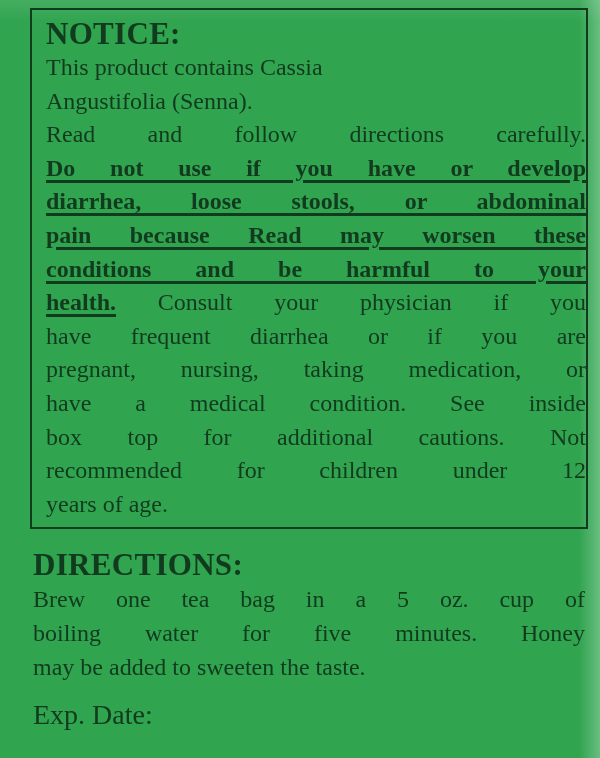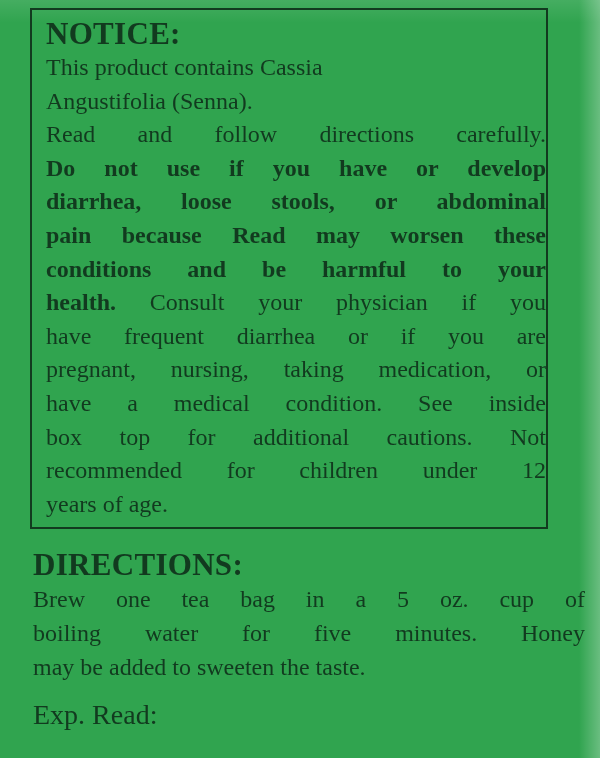--- a/index.html
+++ b/index.html
@@ -13,40 +13,41 @@
     font-family: "Liberation Serif", "DejaVu Serif", serif;
     color: var(--ink);
     background:
       linear-gradient(90deg, rgba(255,255,255,0) 0%, rgba(255,255,255,0) 96.5%, rgba(255,255,255,0.28) 100%),
       linear-gradient(180deg, rgba(255,255,255,0.10) 0%, rgba(255,255,255,0) 3%),
       var(--bg);
     overflow: hidden;
   }
   .notice-box {
     margin: 8px 0 0 30px;
-    width: 518px;
+    width: 558px;
     border: 2px solid var(--ink);
     padding: 6px 0 6px 14px;
   }
   .heading {
     font-size: 31px;
     line-height: 35px;
     font-weight: 700;
     letter-spacing: 0.3px;
   }
   .line {
     font-size: 24px;
     line-height: 33.6px;
   }
   .line.j {
     text-align: justify;
     text-align-last: justify;
   }
   .bu {
     font-weight: 700;
+    text-decoration: underline;
     text-decoration-thickness: 2.5px;
     text-underline-offset: 4px;
   }
   .directions {
     margin: 18px 15px 0 33px;
   }
   .directions .heading { line-height: 36px; }
   .exp-date {
     margin: 14px 0 0 33px;
     font-size: 28px;
@@ -78,13 +79,13 @@
 
 <div class="directions">
   <div class="heading">DIRECTIONS:</div>
   <div>
       <div class="line j"><span>Brew one tea bag in a 5 oz. cup of</span></div>
       <div class="line j"><span>boiling water for five minutes. Honey</span></div>
       <div class="line"><span>may be added to sweeten the taste.</span></div>
     </div>
 </div>
 
-<div class="exp-date">Exp. Read:</div>
+<div class="exp-date">Exp. Date:</div>
 
 </body></html>

